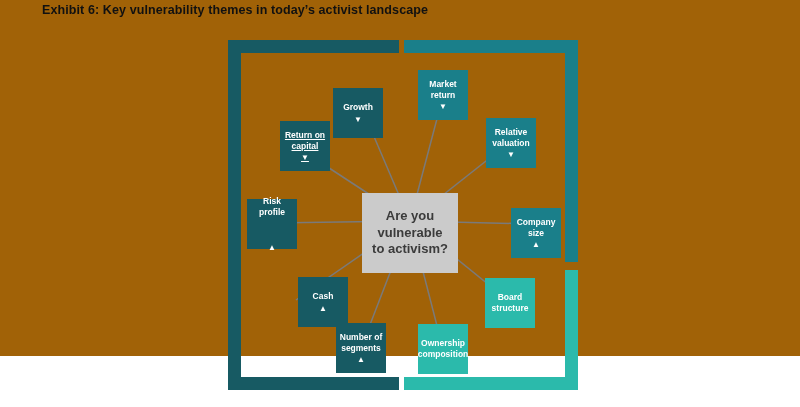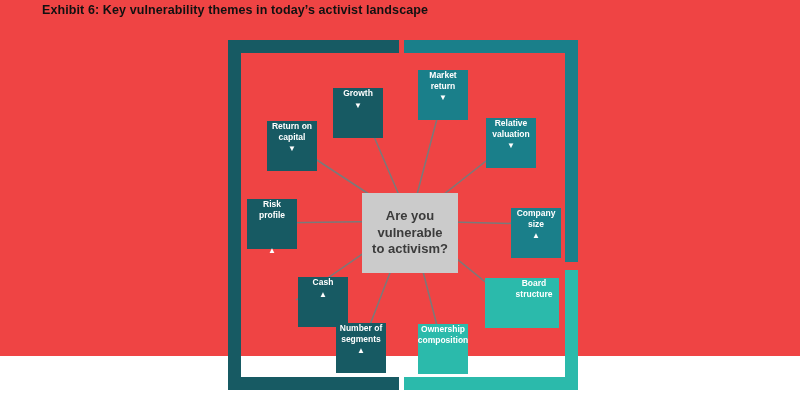--- a/index.html
+++ b/index.html
@@ -1,17 +1,17 @@
 <!DOCTYPE html>
 <html style="--c-dark-teal: #175A63; --c-medium-teal: #1A7F8A; --c-light-teal: #2BBAAB; --c-center-gray: #CBCBCB; --c-line-gray: #7A7A7A;"><head>
 <meta charset="utf-8">
 <style>
   html,body{margin:0;padding:0;background:#fff;}
   body{width:800px;height:407px;overflow:hidden;font-family:"Liberation Sans",sans-serif;}
-  #stage{position:relative;width:800px;height:356px;background:#ef4444;}
+  #stage{position:relative;width:800px;height:356px;background:#a16207;}
 
   .title{
     position:absolute;left:42px;top:3px;
     font-size:12.5px;font-weight:bold;color:#111;letter-spacing:.1px;
   }
 
   
   .seg{position:absolute;z-index:1;}
   .seg.dark{background:var(--c-dark-teal);}
   .seg.medium{background:var(--c-medium-teal);}
@@ -22,40 +22,40 @@
   .seg-medium-top{left:404px;top:40px;width:174px;height:13px;}
   .seg-medium-right{left:565px;top:40px;width:13px;height:222px;}
   .seg-light-right{left:565px;top:270px;width:13px;height:120px;}
   .seg-light-bottom{left:404px;top:377px;width:174px;height:13px;}
 
   svg.lines{position:absolute;left:0;top:0;z-index:2;}
   svg.lines line{stroke:var(--c-line-gray);stroke-width:1.5;}
 
   .node{
     position:absolute;z-index:3;width:50px;height:50px;
-    display:flex;flex-direction:column;align-items:center;justify-content:flex-start;
+    display:flex;flex-direction:column;align-items:center;justify-content:center;
     text-align:center;color:#fff;
   }
   .node .lbl{
     font-size:8.5px;font-weight:bold;line-height:1.25;white-space:pre-line;
   }
   .node .arrow{font-size:8px;line-height:1;margin-top:3px;}
   .node .arrow:empty{display:none;}
   .node.dark{background:var(--c-dark-teal);}
   .node.medium{background:var(--c-medium-teal);}
   .node.light{background:var(--c-light-teal);}
 
   .n-growth{left:333px;top:74px;margin-top:14px;}
   .n-market-return{left:418px;top:70px;}
-  .n-return-on-capital{left:267px;top:121px;}
+  .n-return-on-capital{left:280px;top:121px;text-decoration:underline;}
   .n-relative-valuation{left:486px;top:118px;}
   .n-risk-profile{left:247px;top:199px;gap:24px;}
   .n-company-size{left:511px;top:208px;}
   .n-cash{left:272px;top:277px;margin-left:26px;}
-  .n-board-structure{left:485px;top:278px;padding-left:24px;}
+  .n-board-structure{left:485px;top:278px;}
   .n-number-of-segments{left:336px;top:323px;}
   .n-ownership-composition{left:418px;top:324px;}
 
   .center-box{
     position:absolute;z-index:4;left:362px;top:181px;width:96px;height:80px;
     background:var(--c-center-gray);
     display:flex;align-items:center;justify-content:center;text-align:center;margin-top:12px;
   }
   .center-box .lbl{
     font-size:13px;font-weight:bold;color:#3b3b3b;line-height:1.3;white-space:pre-line;

